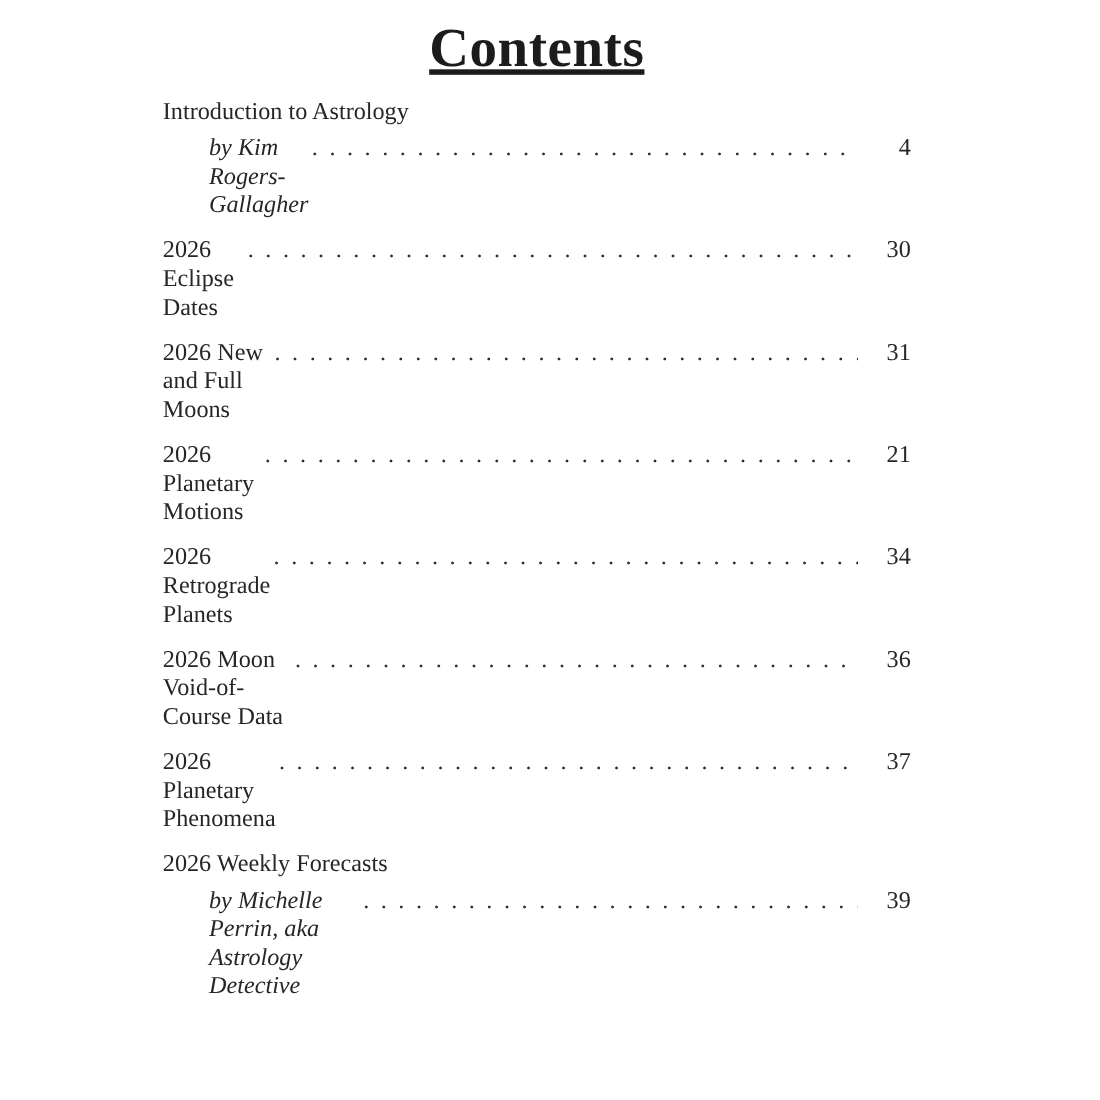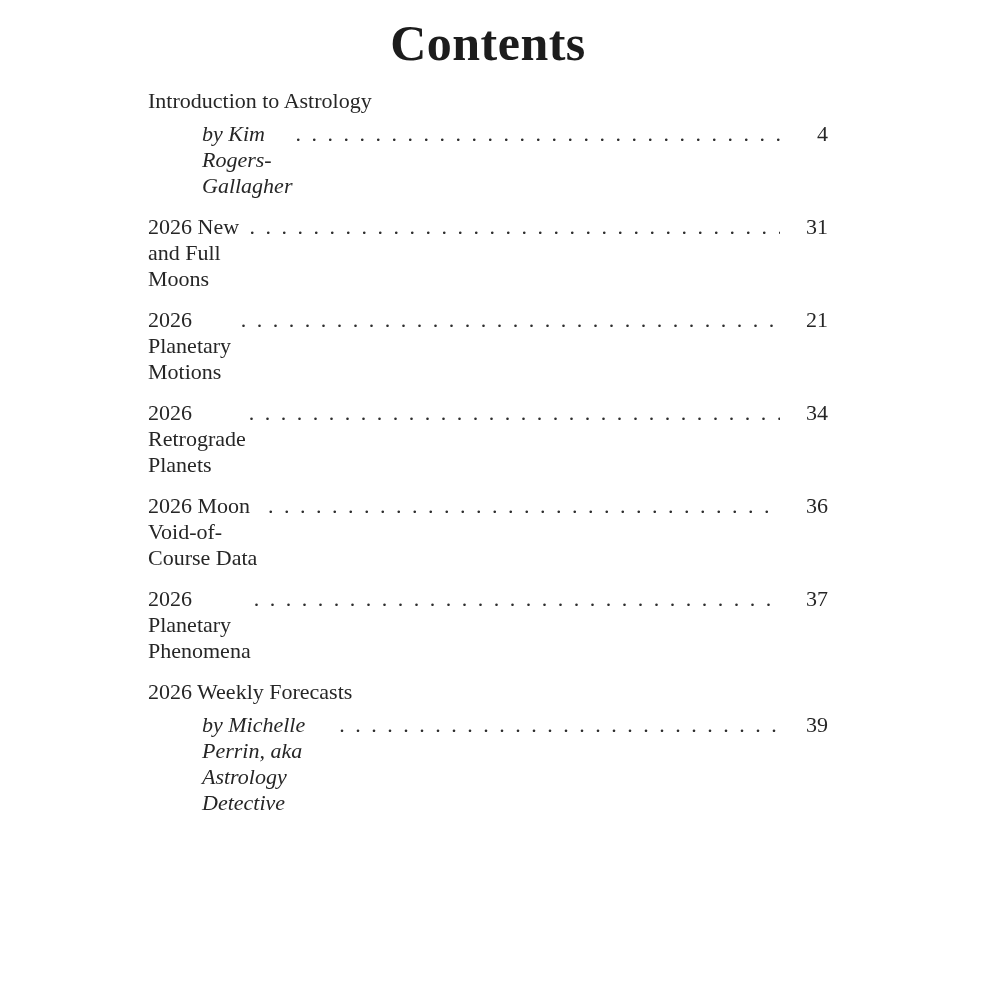--- a/index.html
+++ b/index.html
@@ -17,20 +17,21 @@
     color: #262626;
     overflow: hidden;
   }
   .title {
     font-size: 50px;
     font-weight: 700;
     text-align: center;
     margin: 0 0 16px 0;
     letter-spacing: 0.5px;
     color: #1c1c1c;
+    text-decoration: underline;
   }
   .entries {
     font-size: 22px;
   }
   .entry {
     margin-bottom: 15px;
   }
   .row {
     display: flex;
     align-items: flex-start;
@@ -38,21 +39,20 @@
   }
   .byline-row {
     margin-top: 7px;
     padding-left: 42px;
   }
   .etitle {
     white-space: pre-wrap;
   }
   .italic {
     font-style: italic;
-    margin-left: 12px;
   }
   .leader {
     flex: 1 1 auto;
     overflow: hidden;
     white-space: nowrap;
     margin: 0 2px 0 3px;
     color: #2e2e2e;
   }
   .leader::after {
     content: ". . . . . . . . . . . . . . . . . . . . . . . . . . . . . . . . . . . . . . . . . . . . . . . . . . . . . . . . . . . . . . . . . . . . . . . . . . . . . . . .";
@@ -73,20 +73,27 @@
   <h1 class="title">Contents</h1>
   <div class="entries">
       <div class="entry">
         <div class="row">
           <span class="etitle">Introduction to Astrology</span>
         </div>
         <div class="row byline-row">
           <span class="etitle italic">by Kim Rogers-Gallagher</span>
           <span class="leader"></span>
           <span class="pagenum">4</span>
+        </div>
+      </div>
+      <div class="entry">
+        <div class="row">
+          <span class="etitle">2026 Eclipse Dates</span>
+          <span class="leader"></span>
+          <span class="pagenum">30</span>
         </div>
       </div>
       <div class="entry">
         <div class="row">
           <span class="etitle">2026 New and Full Moons</span>
           <span class="leader"></span>
           <span class="pagenum">31</span>
         </div>
       </div>
       <div class="entry">

